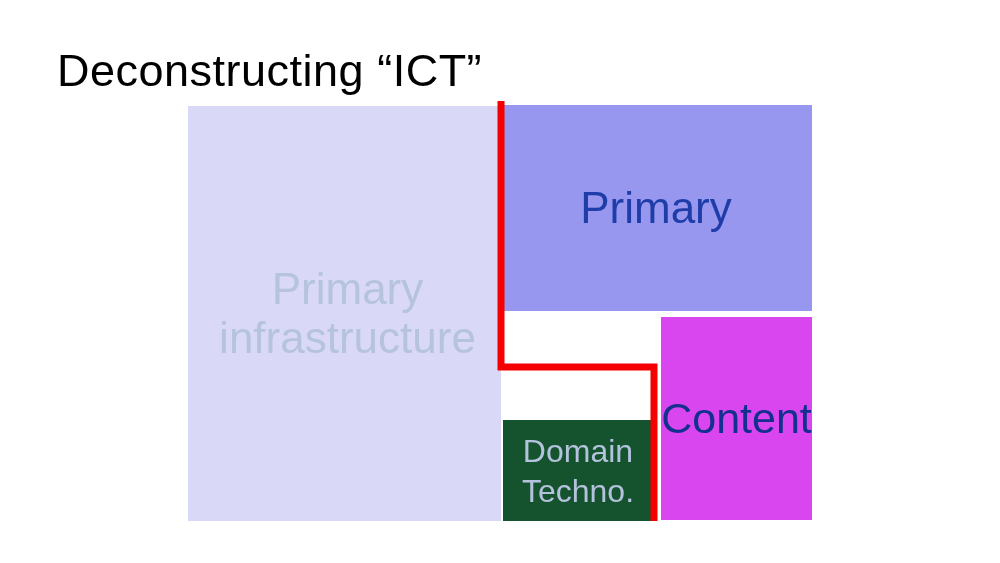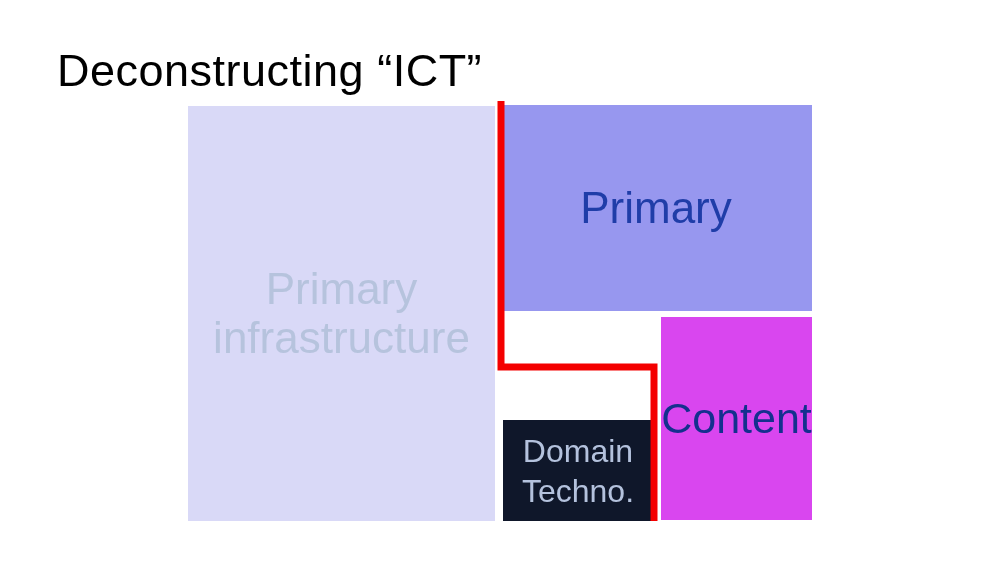--- a/index.html
+++ b/index.html
@@ -75,33 +75,33 @@
     pointer-events: none;
   }
 </style>
 </head>
 <body>
 
 <div class="stage" style="background-color: rgb(255, 255, 255);">
 
   <h1 class="title" style="color: rgb(0, 0, 0);">Deconstructing “ICT”</h1>
 
-  <div class="box box-primary" style="background-color: rgb(217, 217, 247);">
+  <div class="box box-primary" style="background-color: rgb(217, 217, 247); padding-left: 6px;">
     <span class="label" style="color: rgb(182, 195, 221);">Primary infrastructure</span>
   </div>
 
   <div class="box box-platform" style="background-color: rgb(151, 151, 239);">
     <span class="label" style="color: rgb(31, 61, 168);">Primary</span>
   </div>
 
   <div class="box box-content" style="background-color: #d946ef;">
     <span class="label" style="color: rgb(20, 48, 142);">Content</span>
   </div>
 
-  <div class="box box-domain" style="background-color: #0f172a; text-align: center;">
+  <div class="box box-domain" style="background-color: #14532d; text-align: center;">
     <span class="label" style="color: rgb(180, 194, 221);">Domain Techno.</span>
   </div>
 
   <svg class="redline-svg" viewBox="0 0 1000 563" xmlns="http://www.w3.org/2000/svg">
     <polyline points="501,101 501,367 654,367 654,521" fill="none" stroke-width="7" stroke-linejoin="miter" stroke="#f40000"></polyline>
   </svg>
 
 </div>
 
 </body></html>

